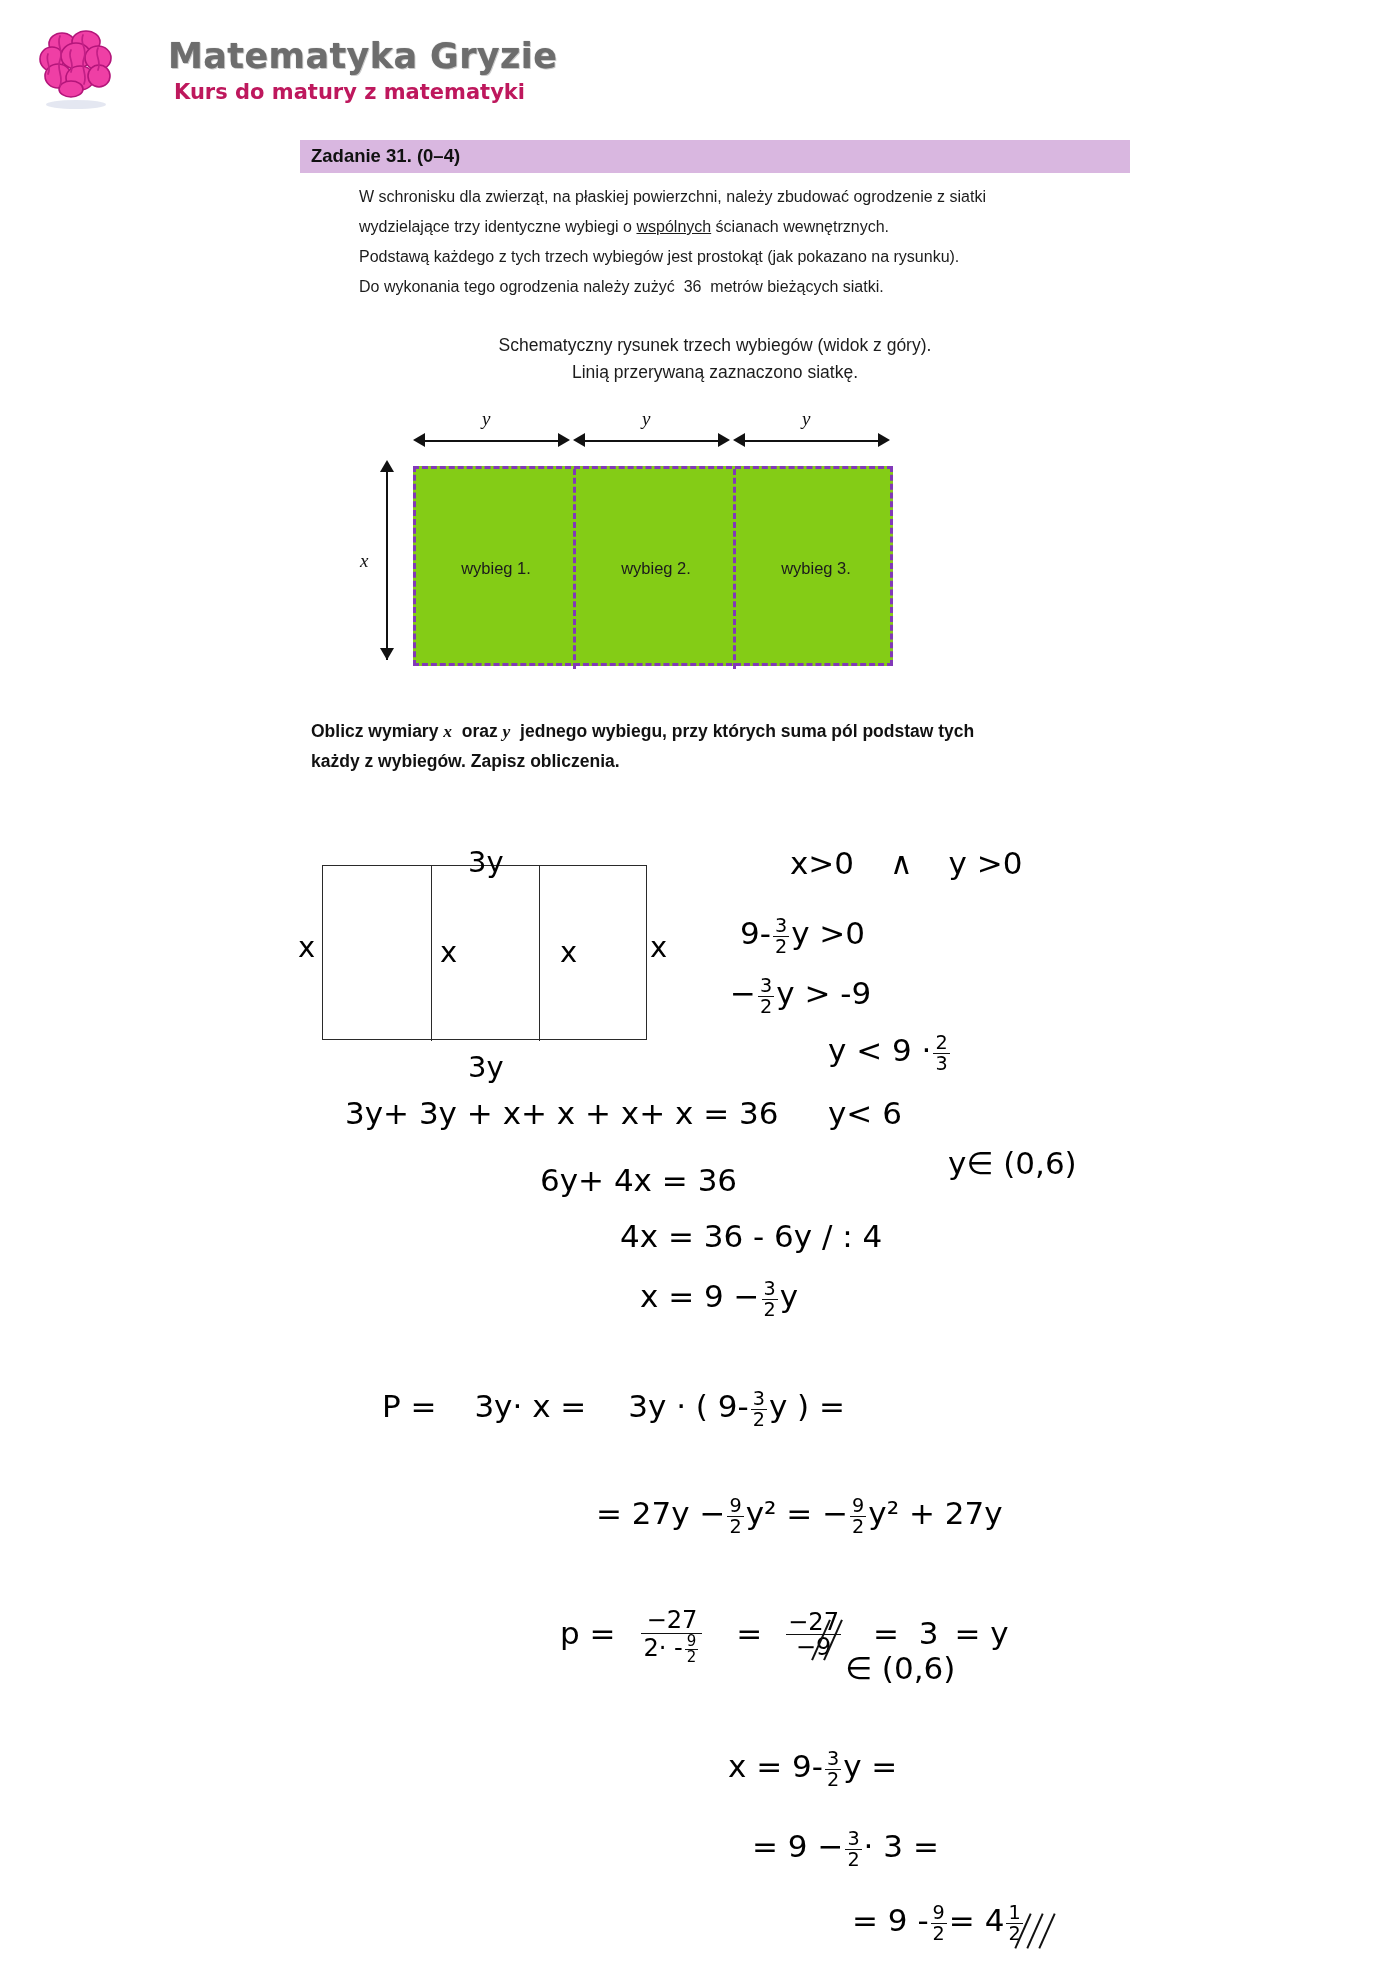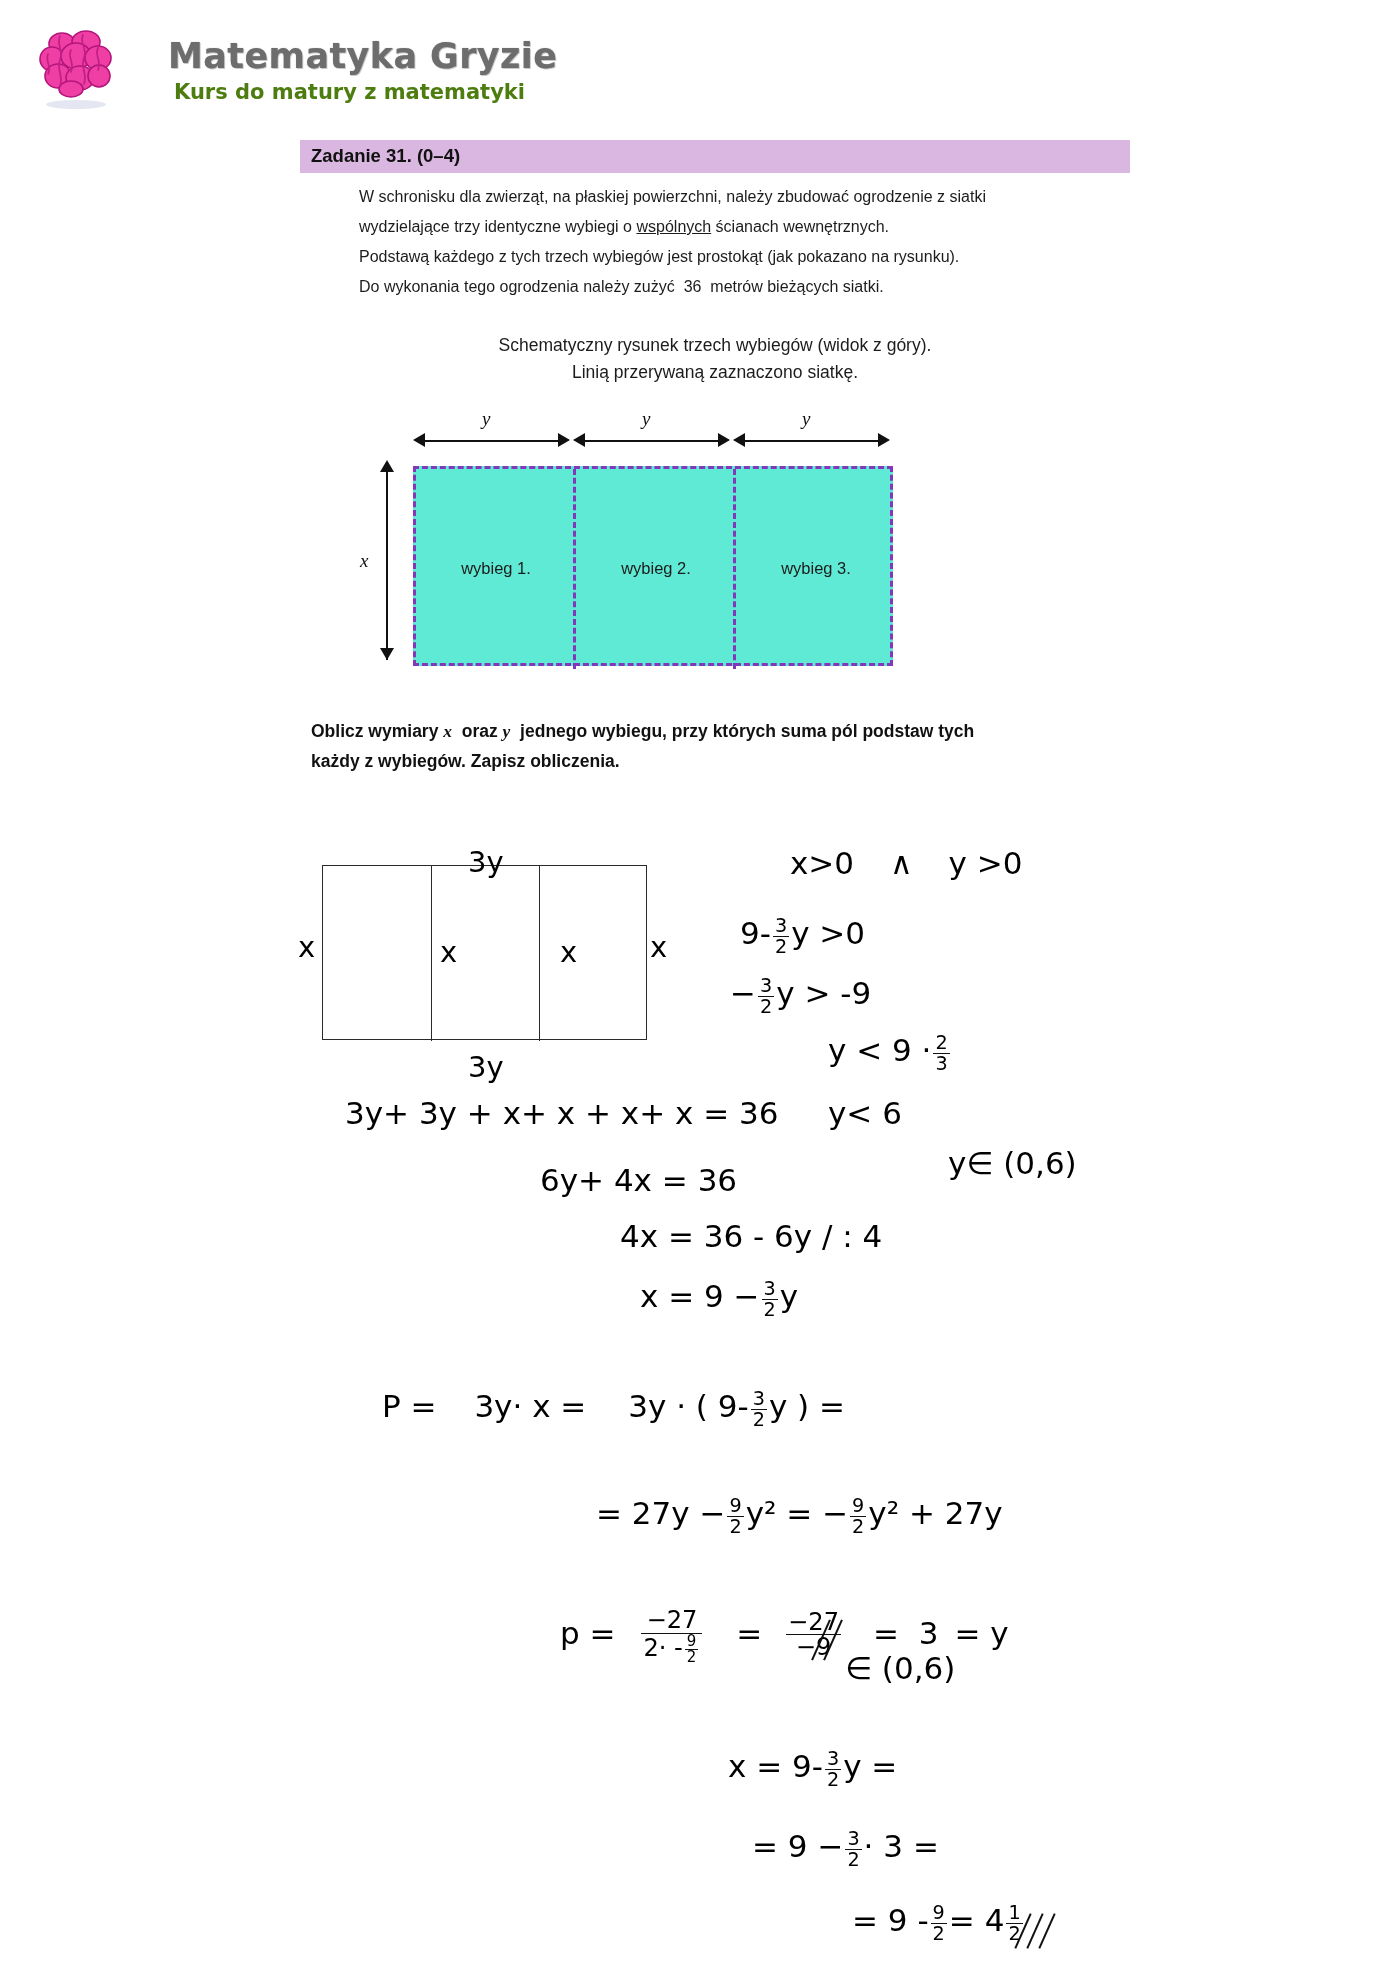--- a/index.html
+++ b/index.html
@@ -20,21 +20,21 @@
                  background:#dfe3ee; border-radius:50%; opacity:.85; }
   #brand-title {
     position:absolute; left:168px; top:36px;
     font-size:35px; font-weight:bold; letter-spacing:.4px;
     color:#6d6d6d;
     text-shadow:0 0 1px #9a9a9a, 1px 1px 0 #cfcfcf;
     font-family:"DejaVu Sans", sans-serif;
   }
   #brand-subtitle {
     position:absolute; left:174px; top:80px;
-    font-size:21px; font-weight:bold; color:#4d7c0f;
+    font-size:21px; font-weight:bold; color:#be185d;
     font-family:"DejaVu Sans", sans-serif;
   }
 
   
   #exam-sheet { position:absolute; left:300px; top:140px; width:830px; }
 
   #task-title-bar {
     background:#d9b7e0;
     padding:5px 8px 6px 11px;
     width:830px;
@@ -67,21 +67,21 @@
                 border-bottom:12px solid #111; }
   #x-arrow-down { position:absolute; left:80px; top:240px; width:0; height:0;
                   border-left:7px solid transparent; border-right:7px solid transparent;
                   border-top:12px solid #111; }
   #x-dim-label { position:absolute; left:60px; top:142px; font-size:19px; font-style:italic;
                  font-family:"Liberation Serif", serif; color:#111; }
 
   
   #pens-rect {
     position:absolute; left:113px; top:58px; width:480px; height:200px;
-    background:#5eead4;
+    background:#84cc16;
     border:3px dashed #8238b8;
   }
   .pen-divider { position:absolute; top:0; width:0; height:200px;
                  border-left:3px dashed #8238b8; }
   .pen-label { position:absolute; top:90px; width:160px; text-align:center;
                font-size:16.5px; color:#1c1c1c; }
 
   
   #question-block { margin-top:28px; padding-left:11px; }
   .q-line { font-size:17.5px; font-weight:bold; line-height:30px; color:#111; white-space:pre; }

